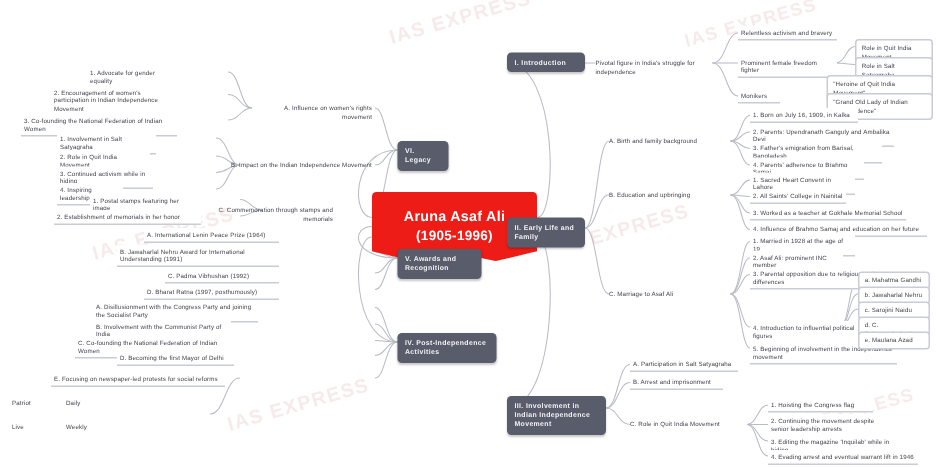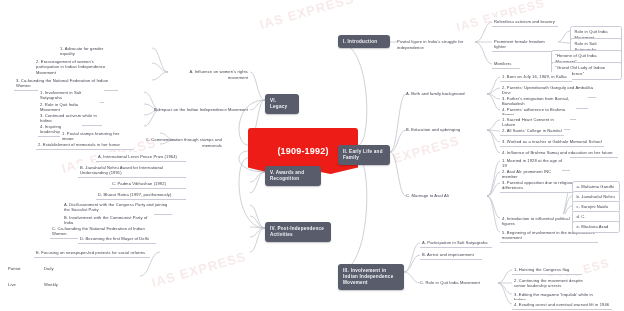--- a/index.html
+++ b/index.html
@@ -132,21 +132,22 @@
 
     <path d="M265,228 C257,228 257,205 250,205"></path>
     <path d="M265,228 C257,228 257,216 250,216"></path>
     <path d="M265,228 C257,228 257,227 250,227"></path>
     <path d="M265,228 C257,228 257,237 250,237"></path>
     <path d="M265,228 C257,228 257,252 250,252"></path>
     <path d="M160,252 C150,252 150,276 140,276"></path>
   </svg>
 
   <div class="node central">
-    <span class="l2">(1909-1992)</span>
+    <span>Aruna Asaf Ali</span>
+    <span class="l2">(1905-1996)</span>
   </div>
 
   <div class="node chip" style="left:338px;top:35px;width:52px;">I. Introduction</div>
   <div class="node plain" style="left:397px;top:39px;width:80px;">Pivotal figure in India's struggle for independence</div>
 
   <div class="node box ul" style="left:492px;top:17px;width:66px;">Relentless activism and bravery</div>
   <div class="node box ul" style="left:492px;top:37px;width:66px;">Prominent female freedom fighter</div>
   <div class="node box" style="left:570px;top:26px;width:52px;">Role in Quit India Movement</div>
   <div class="node box" style="left:570px;top:38px;width:52px;">Role in Salt Satyagraha</div>
   <div class="node box ul" style="left:492px;top:59px;width:28px;">Monikers</div>

